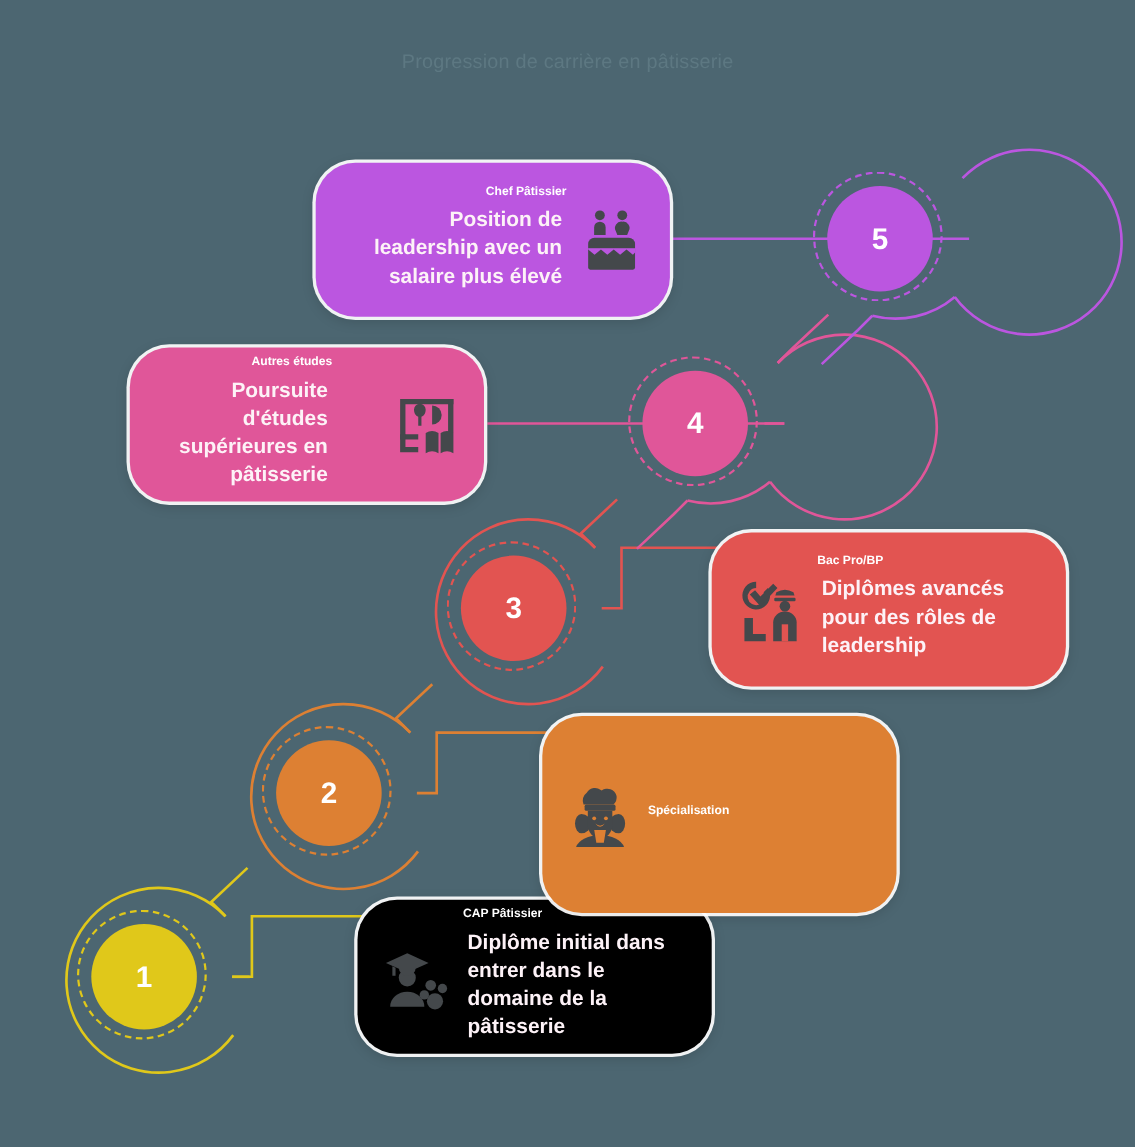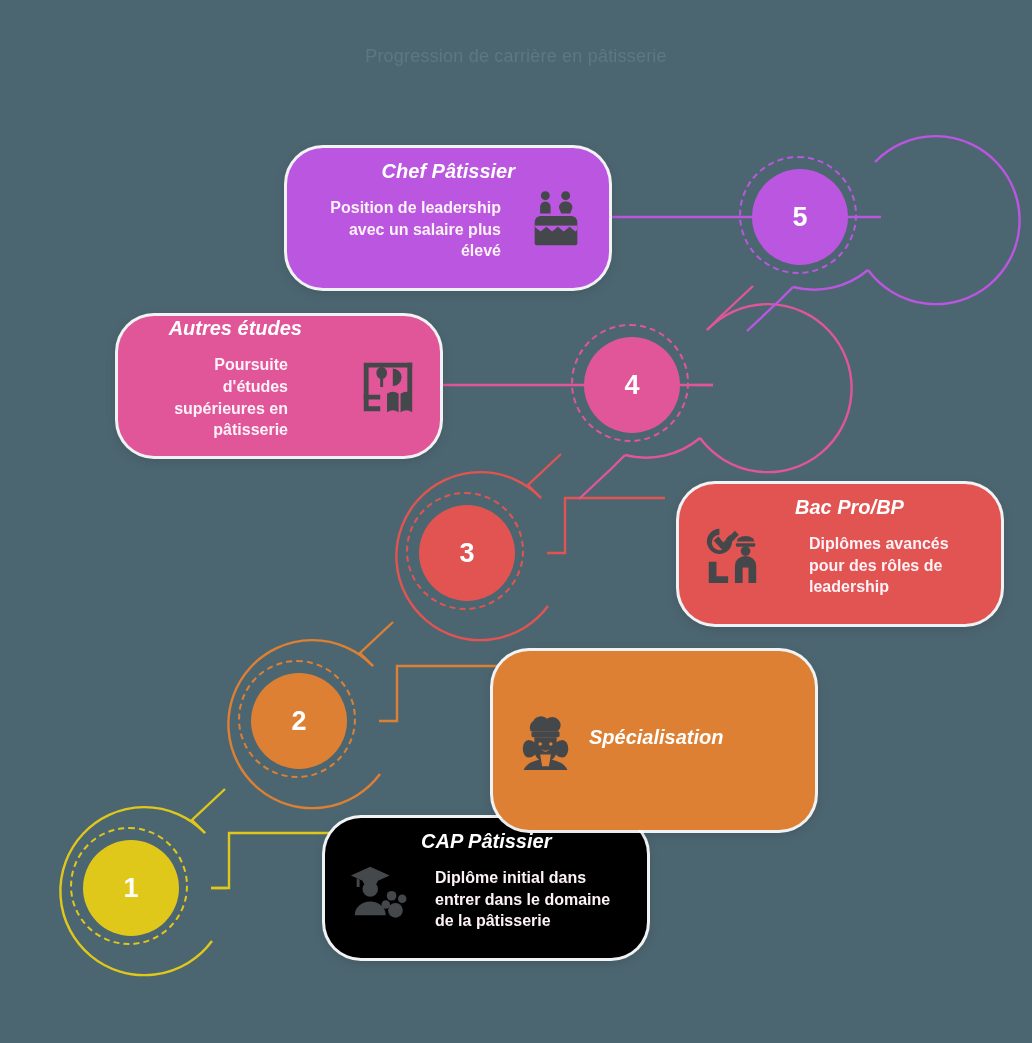--- a/index.html
+++ b/index.html
@@ -47,26 +47,25 @@
     position:absolute;
     border-radius:36px;
     box-sizing:border-box;
     display:flex;align-items:center;
     padding:14px 22px;
     color:#ffffff;
     box-shadow:0 0 0 3px rgba(255,255,255,.92);
   }
   .card .txt{flex:1 1 auto;}
   .card .ttl{
-    font-size:20px;font-weight:bold;margin:0 0 7px 0;line-height:1.15;
+    font-size:11px;font-weight:bold;margin:0 0 7px 0;line-height:1.15;
     color:#ffffff;
-    font-style:italic;
   }
   .card .dsc{
-    font-size:16px;font-weight:600;line-height:1.35;margin:14px;
+    font-size:19px;font-weight:600;line-height:1.35;margin:4px;
     color:#fdf2f7;
   }
   .card.right-icon{flex-direction:row;}
   .card.right-icon .txt{text-align:right;padding-right:10px;}
   .card.left-icon .txt{text-align:left;padding-left:12px;}
   .ico{flex:0 0 auto;width:62px;height:62px;display:block;}
   .ico svg{display:block;width:62px;height:62px;}
 
   .shadow-soft{filter:drop-shadow(0 3px 5px rgba(0,0,0,.12));}
 </style>
@@ -167,21 +166,21 @@
     <span class="txt">
       <p class="ttl">Spécialisation</p>
     </span>
   </div>
 
   <div class="marker" style="left:383px;top:469px;color:#e25451;">
     <div class="ring-dash"></div>
     <div class="disc" style="background:#e25451;">3</div>
   </div>
 
-  <div class="card left-icon shadow-soft" style="left:679px;top:484px;width:322px;height:140px;background:#e25451;gap:20px;">
+  <div class="card left-icon shadow-soft" style="left:647px;top:484px;width:322px;height:140px;background:#e25451;">
     <span class="ico">
       <svg viewBox="0 0 64 64">
           <g fill="#44484b">
         <path d="M19 6 a13 13 0 1 0 11 6 l-4 4 a8 8 0 1 1 -7 -4 z"></path>
         <path d="M13 18 l5 -4 l5 6 l12 -12 l4 4 l-16 17 z"></path>
         <path d="M38 16 q8 -5 16 0 l1 3 h-18 z"></path>
         <rect x="36" y="21" width="20" height="3.4" rx="1.2"></rect>
         <circle cx="46" cy="29" r="5"></circle>
         <path d="M35 62 v-18 a11 10 0 0 1 22 0 v18 z"></path>
         <rect x="43" y="46" width="6" height="16" fill="#e25451"></rect>

